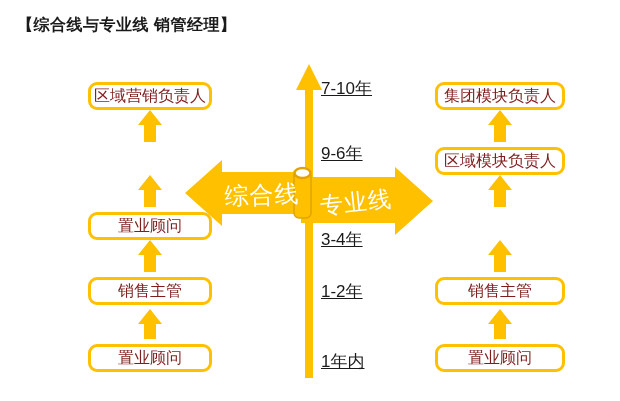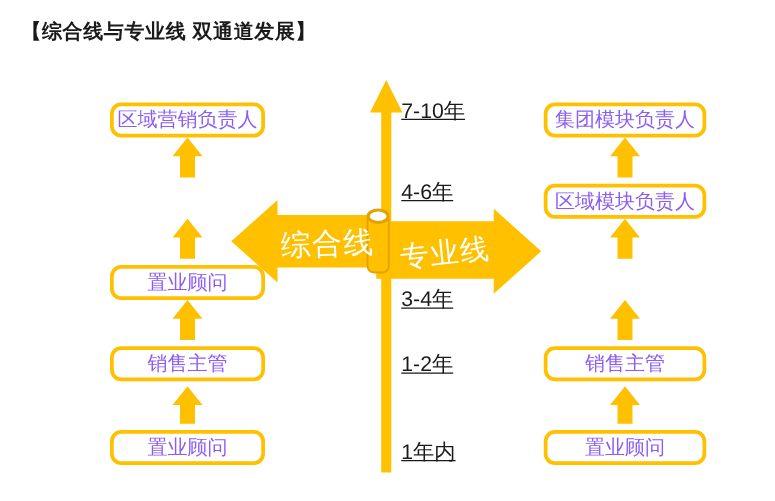--- a/index.html
+++ b/index.html
@@ -18,21 +18,21 @@
     color:var(--text);letter-spacing:0.5px;white-space:nowrap;
   }
   svg.layer{position:absolute;left:0;top:0;width:620px;height:401px;}
   .gold-shape{fill:var(--gold,#FFC000);}
   .curl-body{fill:var(--gold,#FFC000);stroke:var(--gold-dark,#E3A200);stroke-width:1.5;}
   .curl-open{fill:#ffffff;stroke:var(--gold-dark,#E3A200);stroke-width:2.5;}
   .box{
     position:absolute;box-sizing:border-box;height:28px;
     border:3px solid var(--gold);border-radius:9px;background:#ffffff;
     display:flex;align-items:center;justify-content:center;
-    font-size:16px;color:#8b5cf6;white-space:nowrap;
+    font-size:16px;color:#7f1d1d;white-space:nowrap;
   }
   .box.left-col{left:88px;width:124px;}
   .box.right-col{left:435px;width:130px;}
   .r0{top:82px}.r1{top:147px}.r2{top:212px}.r3{top:277px}.r4{top:344px}
   .year{
     position:absolute;left:321px;font-size:17px;color:var(--text);
     text-decoration:underline;white-space:nowrap;
   }
   .y0{top:77px}.y1{top:142px}.y2{top:228px}.y3{top:280px}.y4{top:350px}
   .arrow-label{
@@ -40,21 +40,21 @@
     white-space:nowrap;letter-spacing:1px;font-weight:400;
   }
   .label-comprehensive{left:213px;top:179px;width:98px;font-size:24px;transform:rotate(-2deg);}
   .label-professional{left:312px;top:187px;width:88px;font-size:23px;transform:rotate(-6deg);}
 </style>
 </head>
 <body>
 
 <div class="canvas">
 
-  <div class="title">【综合线与专业线 双通道发展】</div>
+  <div class="title">【综合线与专业线 销管经理】</div>
 
   <svg class="layer" viewBox="0 0 620 401" aria-hidden="true">
 
     <rect class="gold-shape" x="305" y="84" width="8" height="294"></rect>
     <polygon class="gold-shape" points="296,90 309,64 322,90"></polygon>
 
     <polygon class="gold-shape" points="185,193 222,160 222,172 310,172 310,214 222,214 222,226"></polygon>
 
     <polygon class="gold-shape" points="301,177 395,177 395,167 433,201 395,235 395,223 301,223"></polygon>
 
@@ -76,21 +76,21 @@
   <div class="box left-col r2">置业顾问</div>
   <div class="box left-col r3">销售主管</div>
   <div class="box left-col r4">置业顾问</div>
 
   <div class="box right-col r0">集团模块负责人</div>
   <div class="box right-col r1">区域模块负责人</div>
   <div class="box right-col r3">销售主管</div>
   <div class="box right-col r4">置业顾问</div>
 
   <div class="year y0">7-10年</div>
-  <div class="year y1">4-6年</div>
+  <div class="year y1">9-6年</div>
   <div class="year y2">3-4年</div>
   <div class="year y3">1-2年</div>
   <div class="year y4">1年内</div>
 
   <div class="arrow-label label-comprehensive">综合线</div>
   <div class="arrow-label label-professional">专业线</div>
 
 </div>
 
 </body></html>

